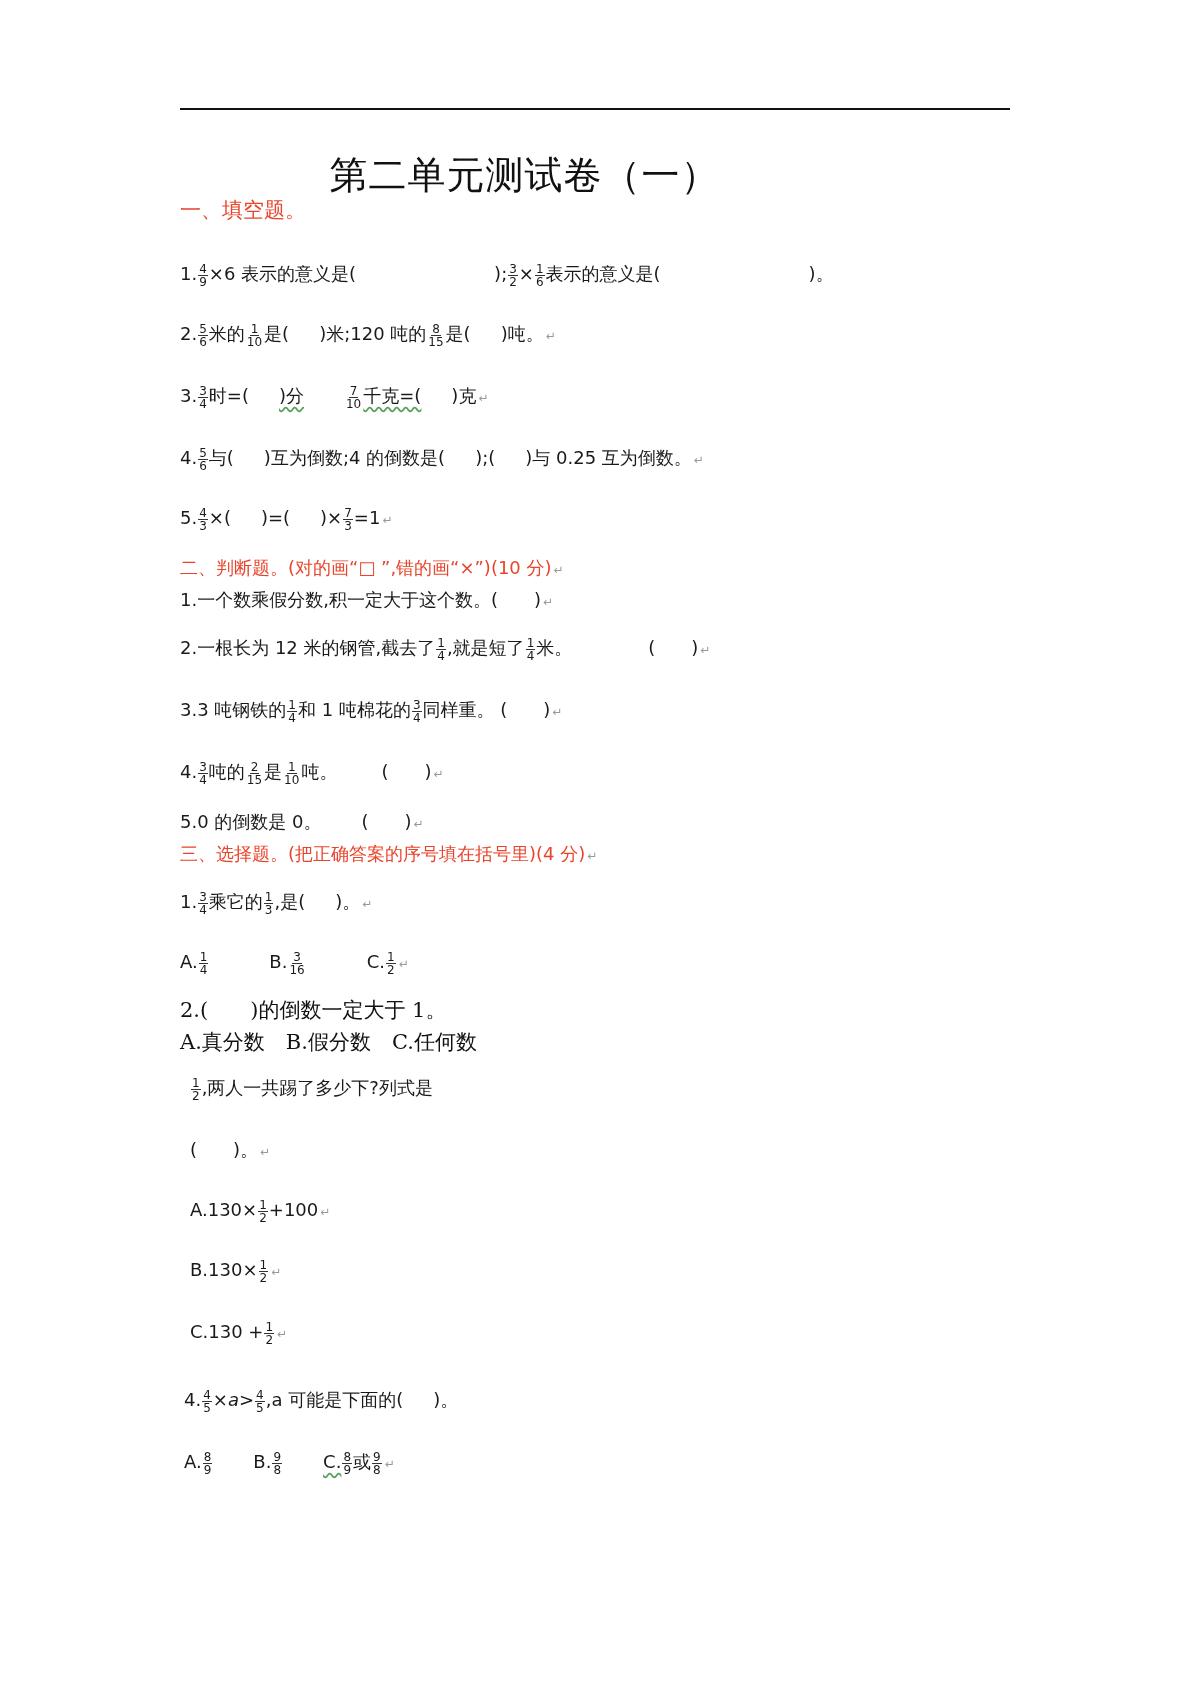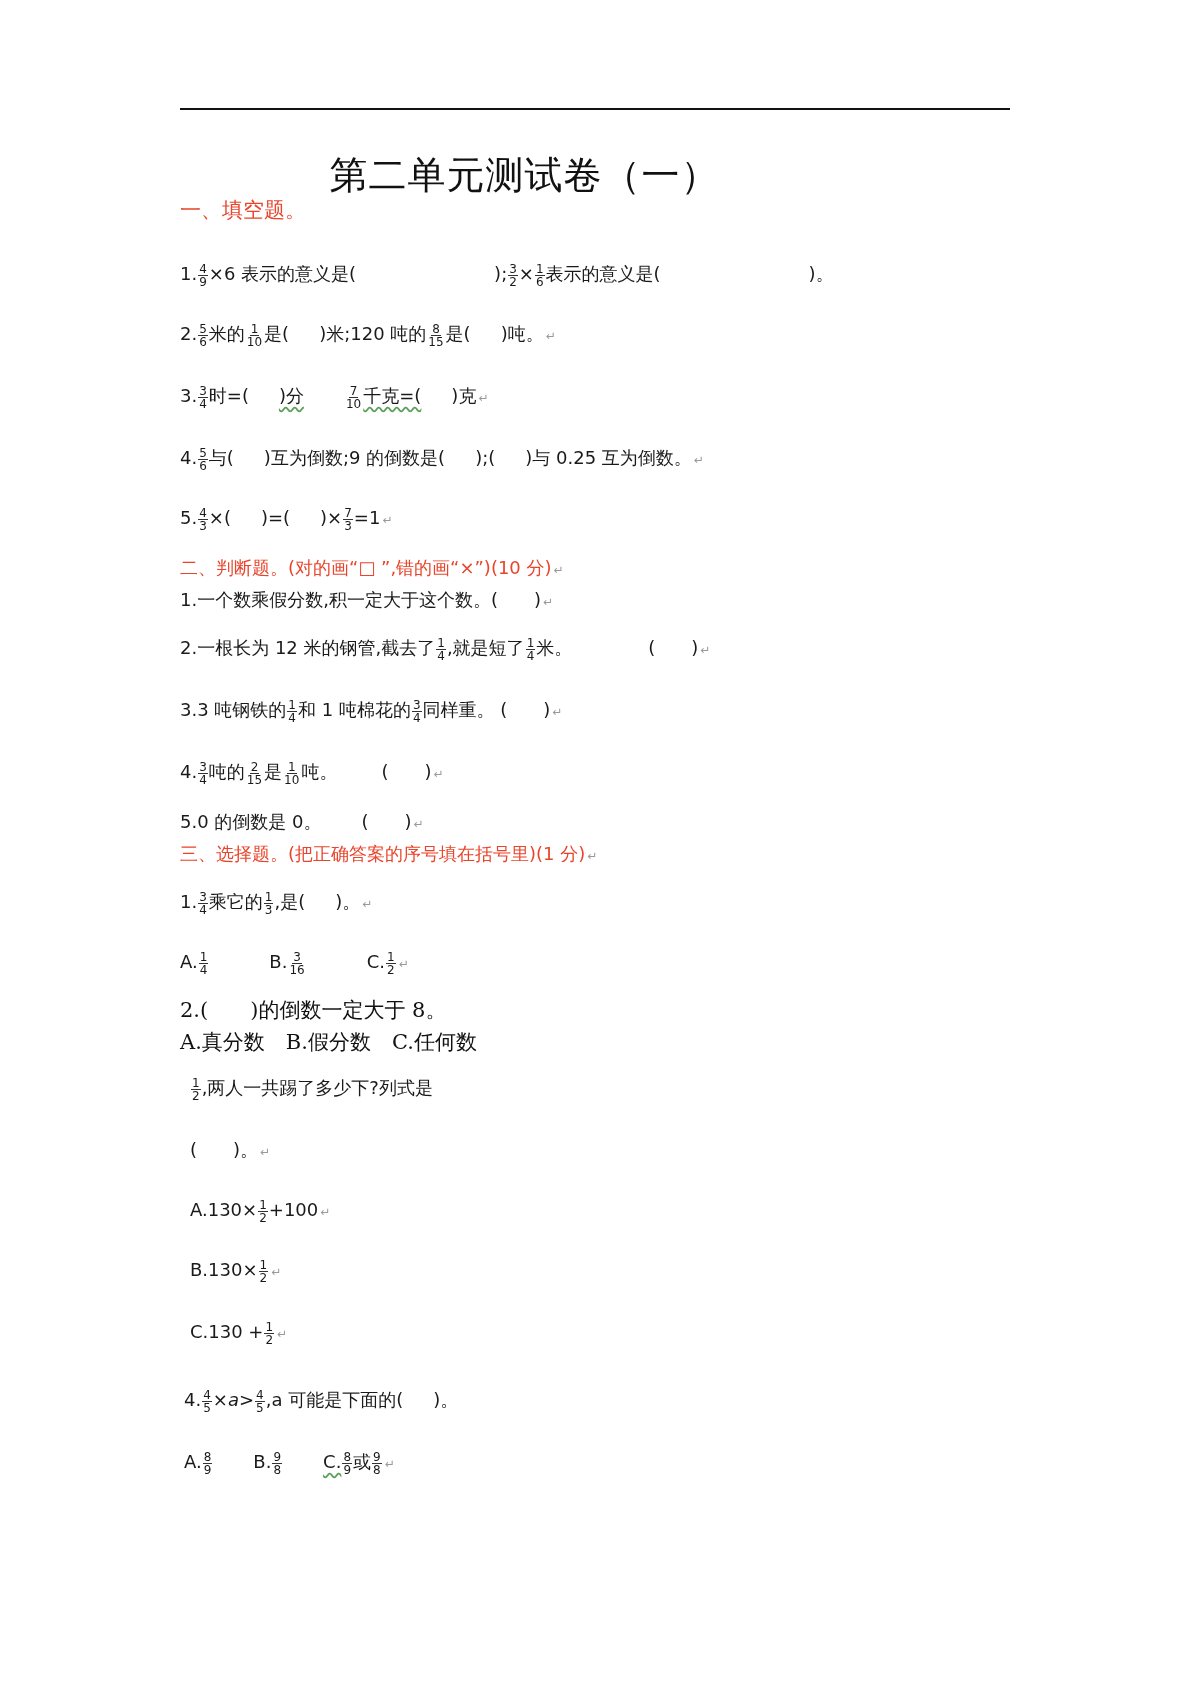--- a/index.html
+++ b/index.html
@@ -66,21 +66,21 @@
     </span><span>时=(</span><span class="gap" style="width:30px;"></span><span class="wavy"><span>)分</span><span class="gap" style="width:40px;"></span><span class="frac">
         <span class="n">7</span>
         <span class="d">10</span>
       </span><span>千克=(</span></span><span class="gap" style="width:30px;"></span><span>)克</span><span class="mark">↵</span>
 </div>
 
 <div class="line" style="top:444px;">
   <span>4.</span><span class="frac">
       <span class="n">5</span>
       <span class="d">6</span>
-    </span><span>与(</span><span class="gap" style="width:30px;"></span><span>)互为倒数;9 的倒数是(</span><span class="gap" style="width:30px;"></span><span>);(</span><span class="gap" style="width:30px;"></span><span>)与 0.25 互为倒数。</span><span class="mark">↵</span>
+    </span><span>与(</span><span class="gap" style="width:30px;"></span><span>)互为倒数;4 的倒数是(</span><span class="gap" style="width:30px;"></span><span>);(</span><span class="gap" style="width:30px;"></span><span>)与 0.25 互为倒数。</span><span class="mark">↵</span>
 </div>
 
 <div class="line" style="top:504px;">
   <span>5.</span><span class="frac">
       <span class="n">4</span>
       <span class="d">3</span>
     </span><span>×(</span><span class="gap" style="width:30px;"></span><span>)=(</span><span class="gap" style="width:30px;"></span><span>)×</span><span class="frac">
       <span class="n">7</span>
       <span class="d">3</span>
     </span><span>=1</span><span class="mark">↵</span>
@@ -122,21 +122,21 @@
     </span><span>是</span><span class="frac">
       <span class="n">1</span>
       <span class="d">10</span>
     </span><span>吨。</span><span class="gap" style="width:44px;"></span><span>(</span><span class="gap" style="width:36px;"></span><span>)</span><span class="mark">↵</span>
 </div>
 
 <div class="line" style="top:808px;">
   <span>5.0 的倒数是 0。</span><span class="gap" style="width:40px;"></span><span>(</span><span class="gap" style="width:36px;"></span><span>)</span><span class="mark">↵</span>
 </div>
 
-<div class="line red" style="top:840px;"><span>三、选择题。(把正确答案的序号填在括号里)(1 分)</span><span class="mark">↵</span></div>
+<div class="line red" style="top:840px;"><span>三、选择题。(把正确答案的序号填在括号里)(4 分)</span><span class="mark">↵</span></div>
 
 <div class="line" style="top:888px;">
   <span>1.</span><span class="frac">
       <span class="n">3</span>
       <span class="d">4</span>
     </span><span>乘它的</span><span class="frac">
       <span class="n">1</span>
       <span class="d">3</span>
     </span><span>,是(</span><span class="gap" style="width:30px;"></span><span>)。</span><span class="mark">↵</span>
 </div>
@@ -147,21 +147,21 @@
         <span class="d">4</span>
       </span></span><span class="gap" style="width:60px;"></span><span><span>B.</span><span class="frac">
         <span class="n">3</span>
         <span class="d">16</span>
       </span></span><span class="gap" style="width:60px;"></span><span><span>C.</span><span class="frac">
         <span class="n">1</span>
         <span class="d">2</span>
       </span></span><span class="mark">↵</span>
 </div>
 
-<div class="line serifq" style="top:996px;">2.(　　)的倒数一定大于 8。</div>
+<div class="line serifq" style="top:996px;">2.(　　)的倒数一定大于 1。</div>
 <div class="line serifq" style="top:1028px;">A.真分数　B.假分数　C.任何数</div>
 
 <div class="line" style="top:1074px; left:190px;">
   <span class="frac">
       <span class="n">1</span>
       <span class="d">2</span>
     </span><span>,两人一共踢了多少下?列式是</span>
 </div>
 <div class="line" style="top:1136px; left:190px;"><span>(　　)。</span><span class="mark">↵</span></div>
 

